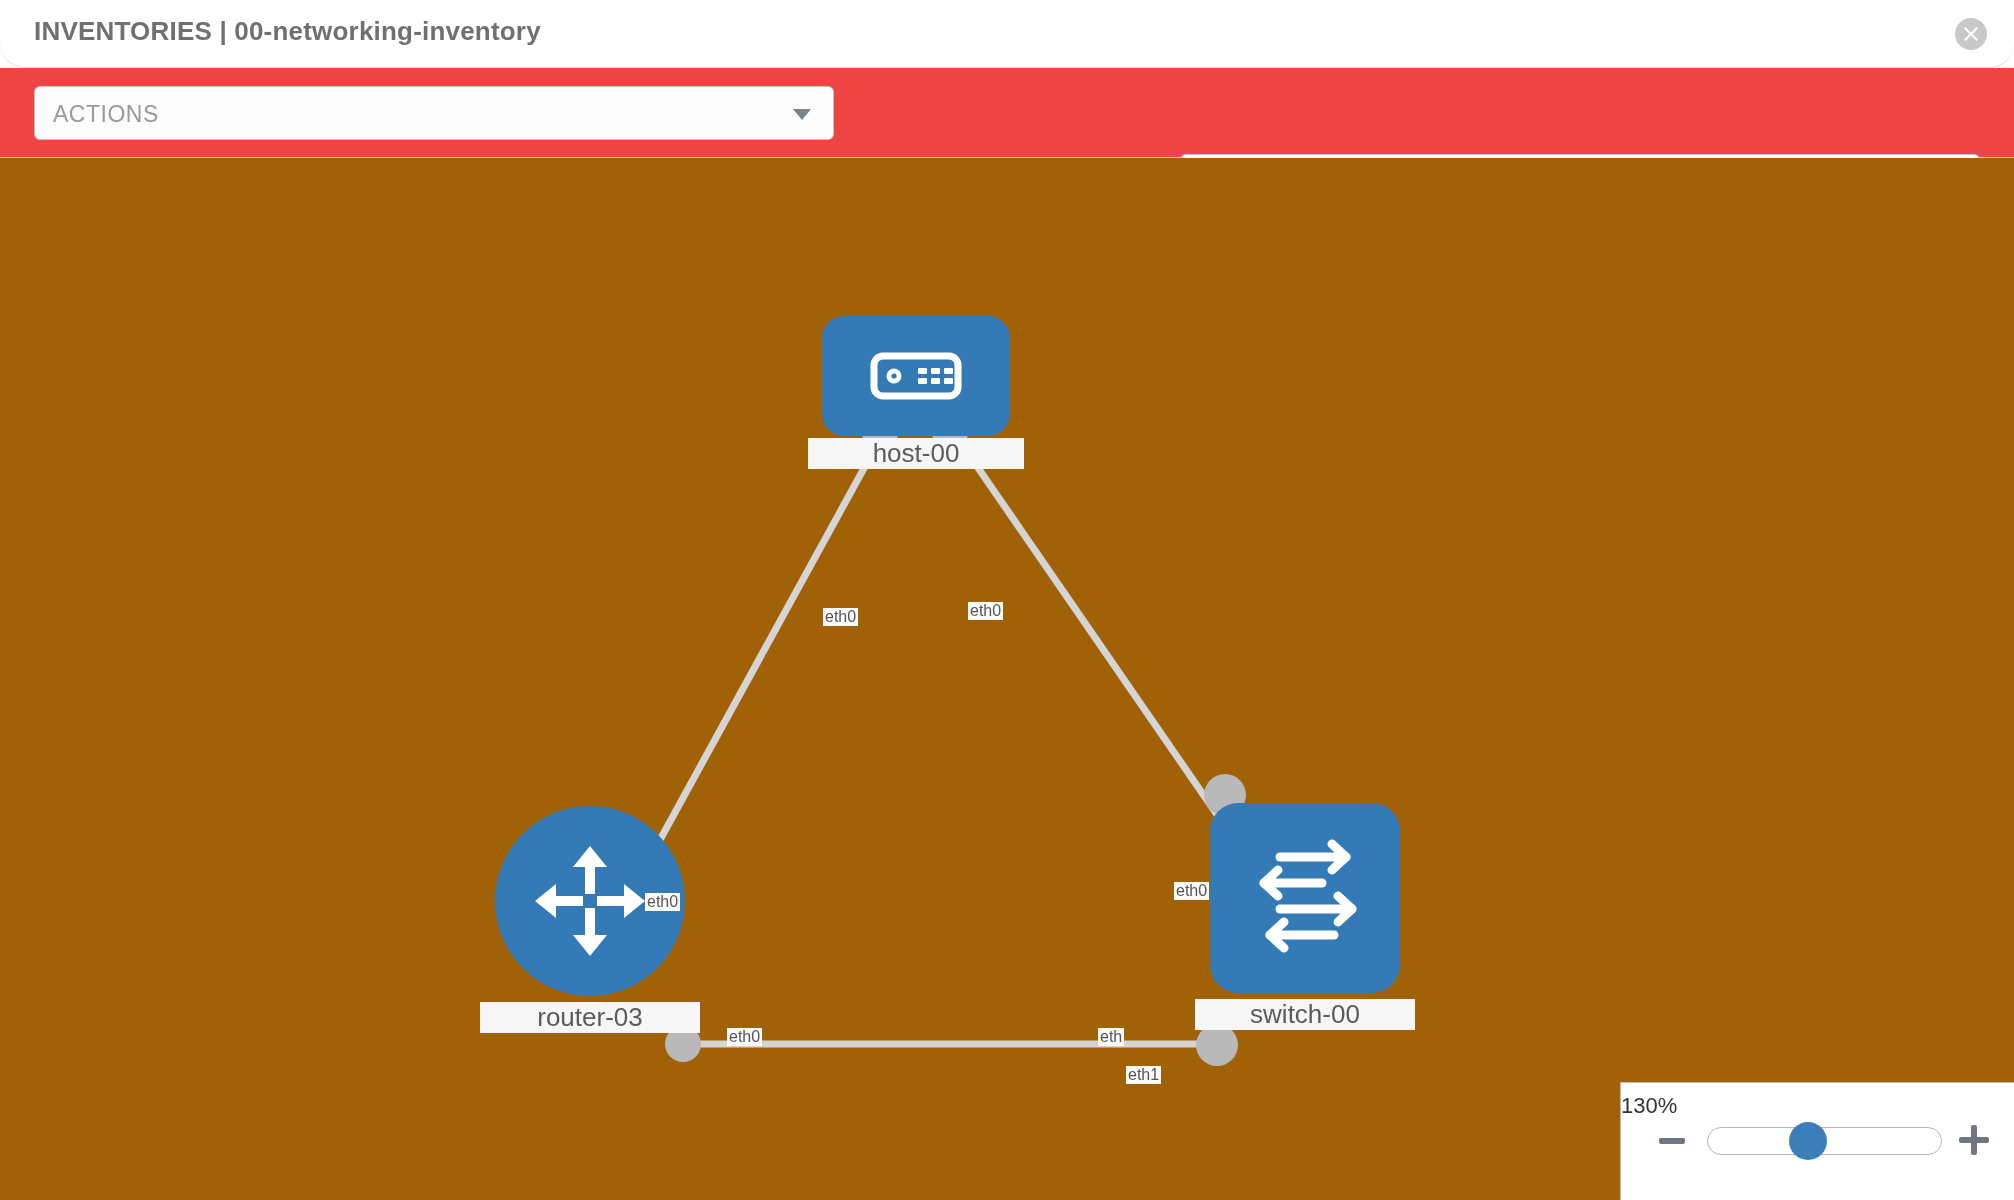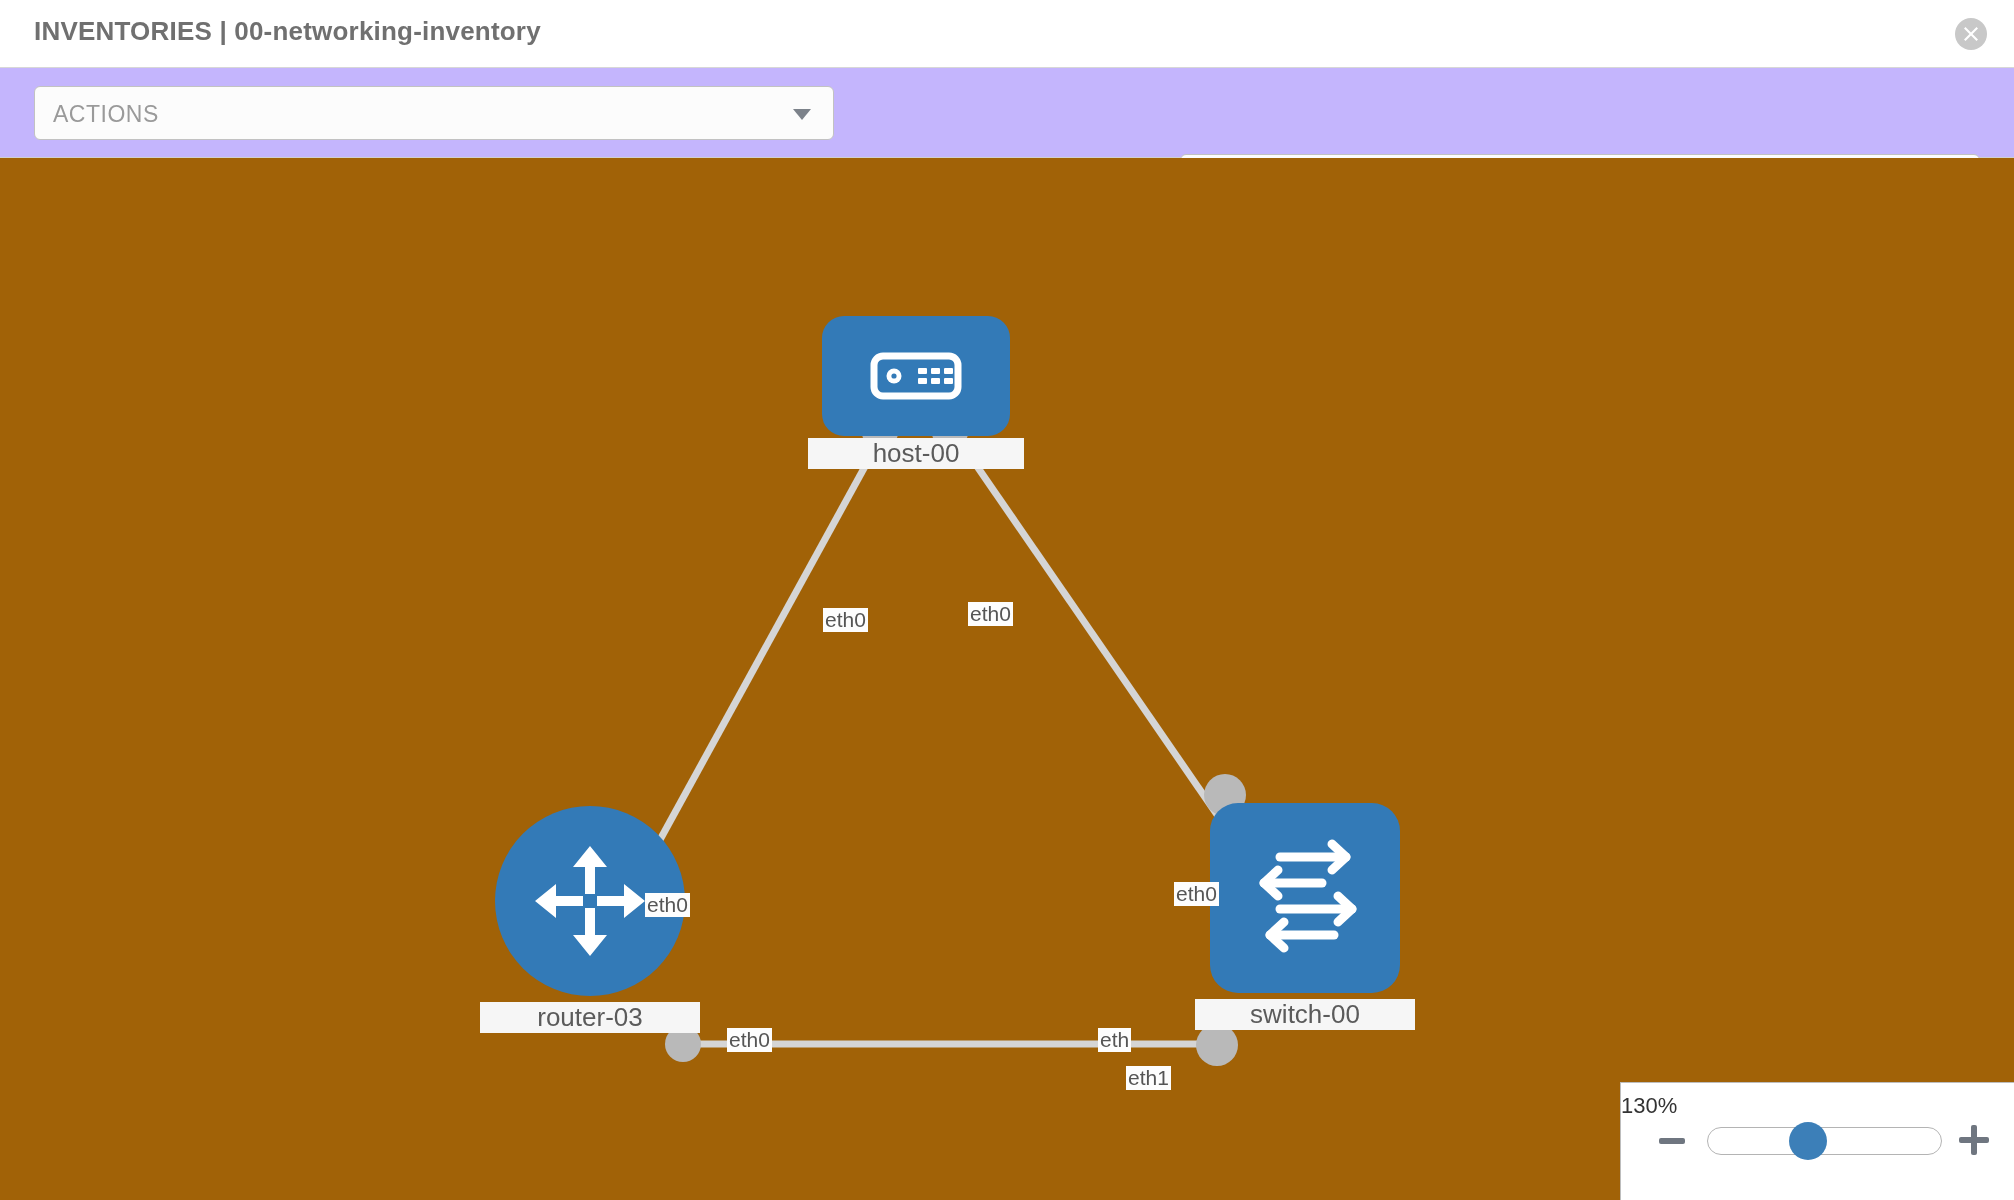--- a/index.html
+++ b/index.html
@@ -10,40 +10,41 @@
     overflow: hidden;
   }
   #app { position: relative; width: 2014px; height: 1200px; }
 
   
   .header {
     position: absolute; left: 0; top: 0;
     width: 2014px; height: 68px;
     background: #ffffff;
     border-bottom: 1px solid #d7d7d7;
+    border-radius: 25px;
   }
   .page-title {
     position: absolute; left: 34px; top: 16px;
     font-size: 26px; font-weight: bold;
     color: #707070; letter-spacing: 0.2px;
     white-space: nowrap;
   }
   .close-btn {
     position: absolute; right: 27px; top: 18px;
     width: 32px; height: 32px; border-radius: 50%;
     background: #c8c8c8;
     cursor: pointer;
   }
   .close-btn svg { position: absolute; left: 7px; top: 7px; }
 
   
   .toolbar {
     position: absolute; left: 0; top: 68px;
     width: 2014px; height: 90px;
-    background: #c4b5fd;
+    background: #ef4444;
     border-bottom: 1px solid #d0d0d0;
     text-align: center;
   }
   .actions-select {
     position: absolute; left: 34px; top: 18px;
     width: 800px; height: 54px;
     background: #fcfcfc;
     border: 1px solid #c2c2c2;
     border-radius: 6px;
     cursor: pointer;
@@ -122,21 +123,21 @@
   
   .nub {
     position: absolute;
     background: #b9b9b9;
     border-radius: 50%;
   }
 
   
   .iface-label {
     position: absolute;
-    font-size: 21px; color: #555555;
+    font-size: 16px; color: #555555;
     background: #fdfdfd;
     padding: 0 2px;
     white-space: nowrap;
   }
 
   
   .zoom-panel {
     position: absolute; left: 1620px; top: 1082px;
     width: 394px; height: 118px;
     background: #ffffff;

